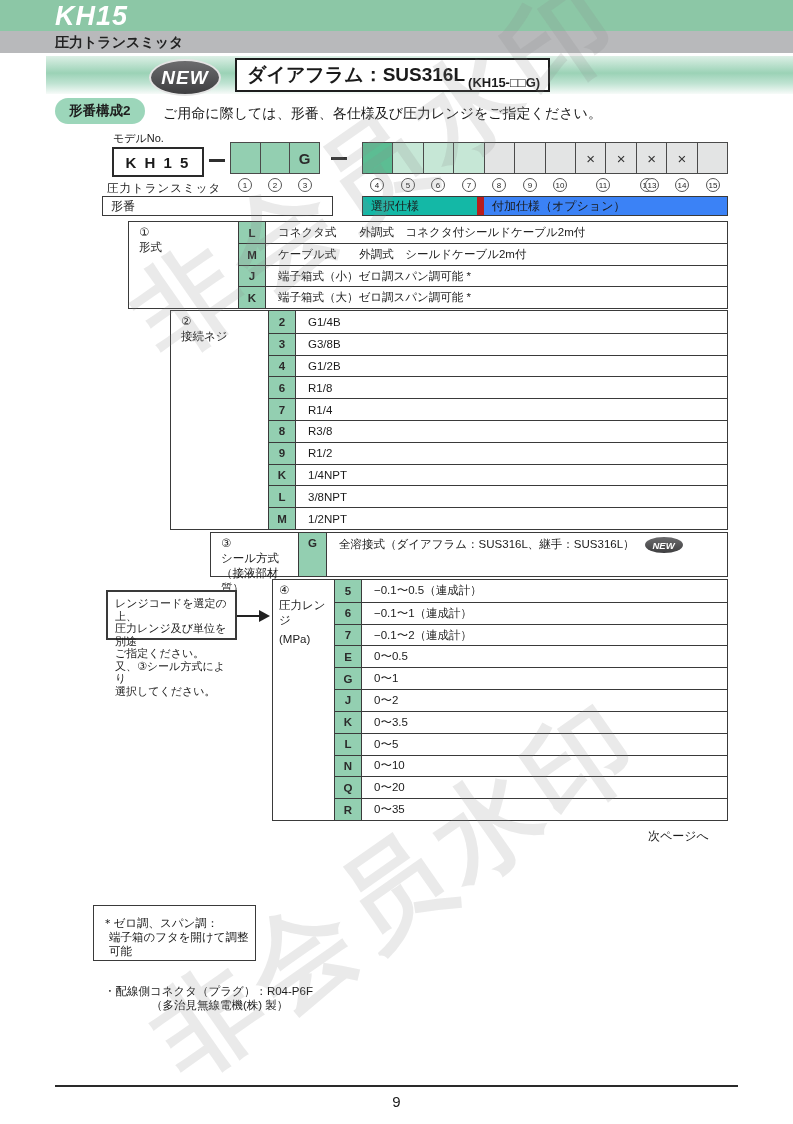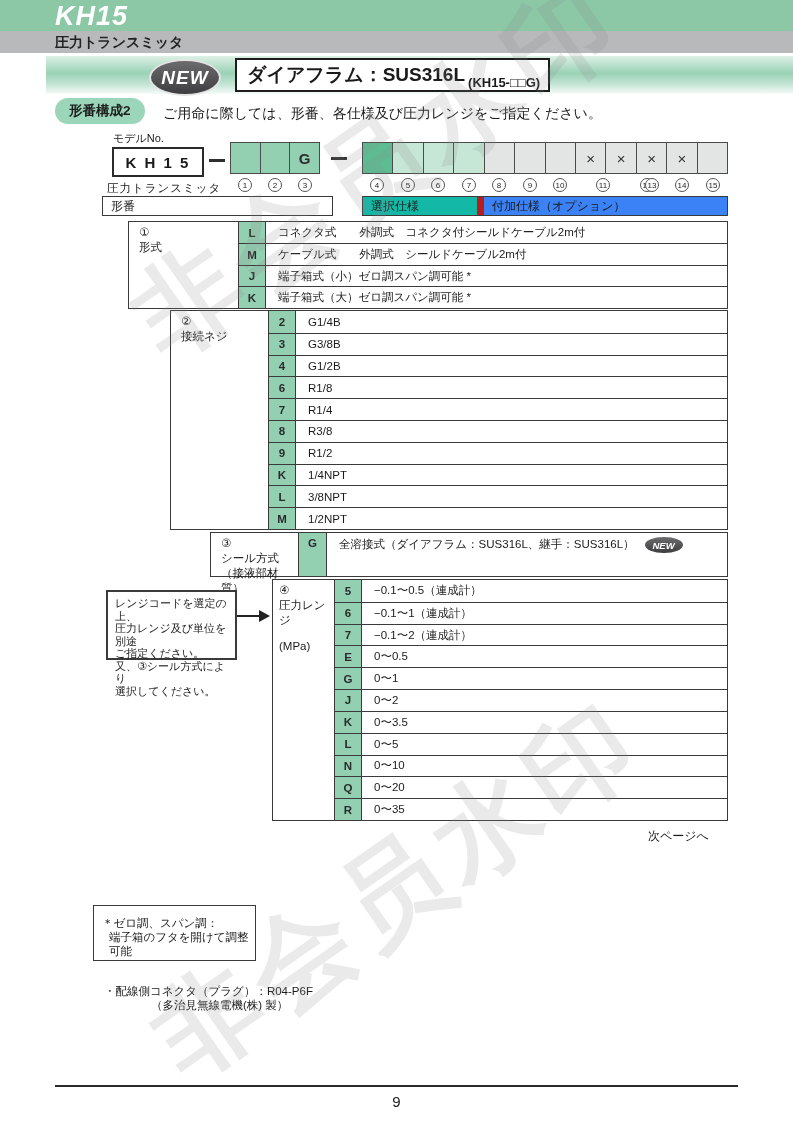--- a/index.html
+++ b/index.html
@@ -52,21 +52,21 @@
   .trow + .trow{border-top:1px solid #3a3a3a;}
   .code{width:27px;background:#93cfb1;border-right:1px solid #3a3a3a;display:flex;align-items:center;justify-content:center;
     font-size:11.5px;font-weight:bold;color:#2b2b2b;box-sizing:border-box;}
   .desc{flex:1;display:flex;align-items:center;padding-left:12px;font-size:11.5px;}
   .row22{height:22px;}
   .row45{height:45px;}
   .row45 .code,.row45 .desc{align-items:flex-start;padding-top:4px;}
   .mini-new{display:inline-flex;align-items:center;justify-content:center;margin-left:10px;width:38px;height:16px;border-radius:50%;
     background:linear-gradient(180deg,#6c6c6e,#3e3e40);color:#fff;font-size:9.5px;font-weight:bold;font-style:italic;flex:none;}
   
-  .range-note{position:absolute;left:106px;top:590px;width:131px;height:70px;border:2px solid #3a3a3a;box-sizing:border-box;
+  .range-note{position:absolute;left:106px;top:590px;width:131px;height:50px;border:2px solid #3a3a3a;box-sizing:border-box;
     padding:5px 0 0 7px;font-size:11px;line-height:12.5px;background:#fff;}
   .arrow-line{position:absolute;left:237px;top:615px;width:24px;height:2px;background:#222;}
   .arrow-head{position:absolute;left:259px;top:610px;width:0;height:0;border-left:11px solid #222;border-top:6px solid transparent;border-bottom:6px solid transparent;}
   .next-page{position:absolute;left:648px;top:828px;font-size:12px;}
   .zero-note{position:absolute;left:93px;top:905px;width:163px;height:56px;border:1px solid #3a3a3a;box-sizing:border-box;
     padding:10px 0 0 8px;font-size:11.5px;line-height:14px;background:#fff;}
   .zero-note .l2{padding-left:7px;}
   .conn-note{position:absolute;left:104px;top:984px;font-size:11.5px;line-height:14px;}
   .conn-note .l2{padding-left:47px;}
   
@@ -234,21 +234,21 @@
           <span class="mini-new">NEW</span>
         </div>
       </div>
     </div>
   </div>
 
   <div class="sec" style="left:272px;top:579px;width:456px;height:242px;">
     <div class="sec-label" style="width:62px;padding-left:6px;">
       <div>④</div>
       <div>圧力レンジ</div>
-      <div style="margin-top:11px;">(MPa)</div>
+      <div style="margin-top:4px;">(MPa)</div>
     </div>
     <div class="sec-rows">
       <div class="trow row22">
         <div class="code">5</div>
         <div class="desc">−0.1〜0.5（連成計）</div>
       </div>
       <div class="trow row22">
         <div class="code">6</div>
         <div class="desc">−0.1〜1（連成計）</div>
       </div>

